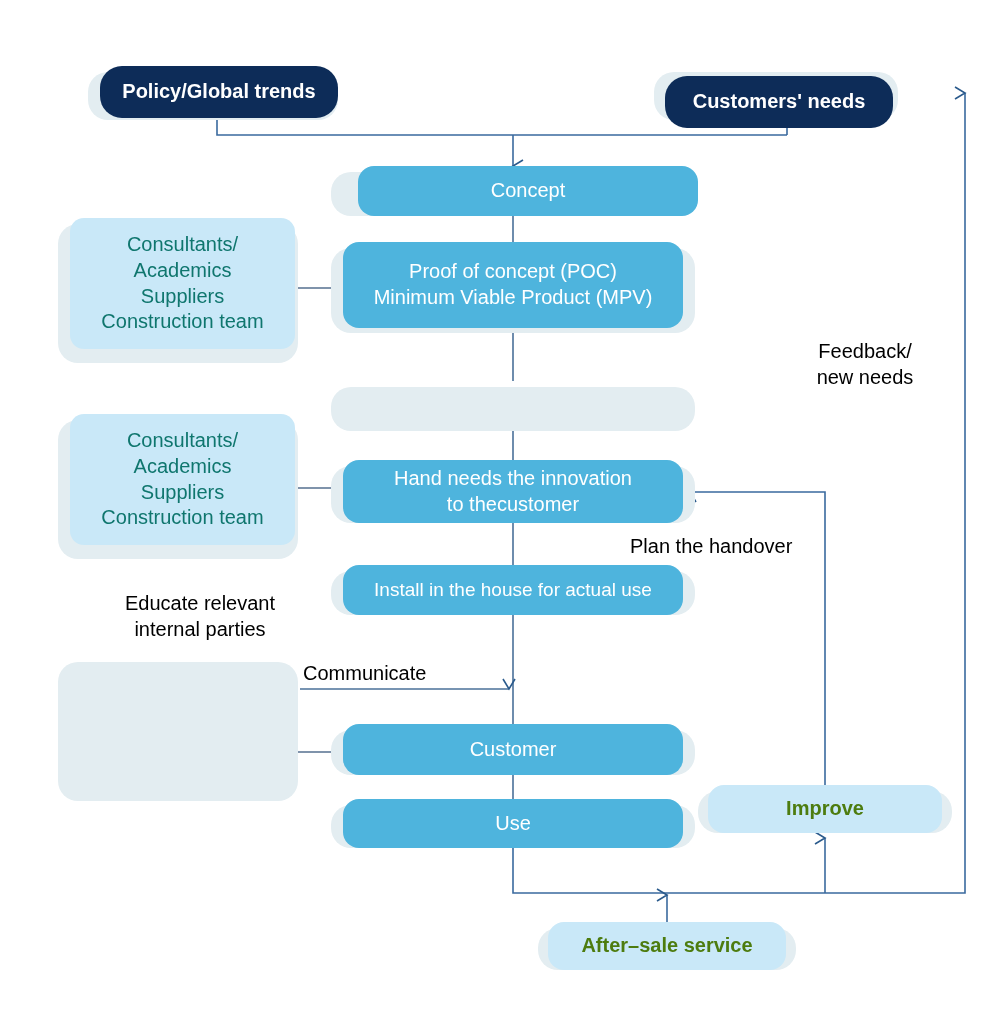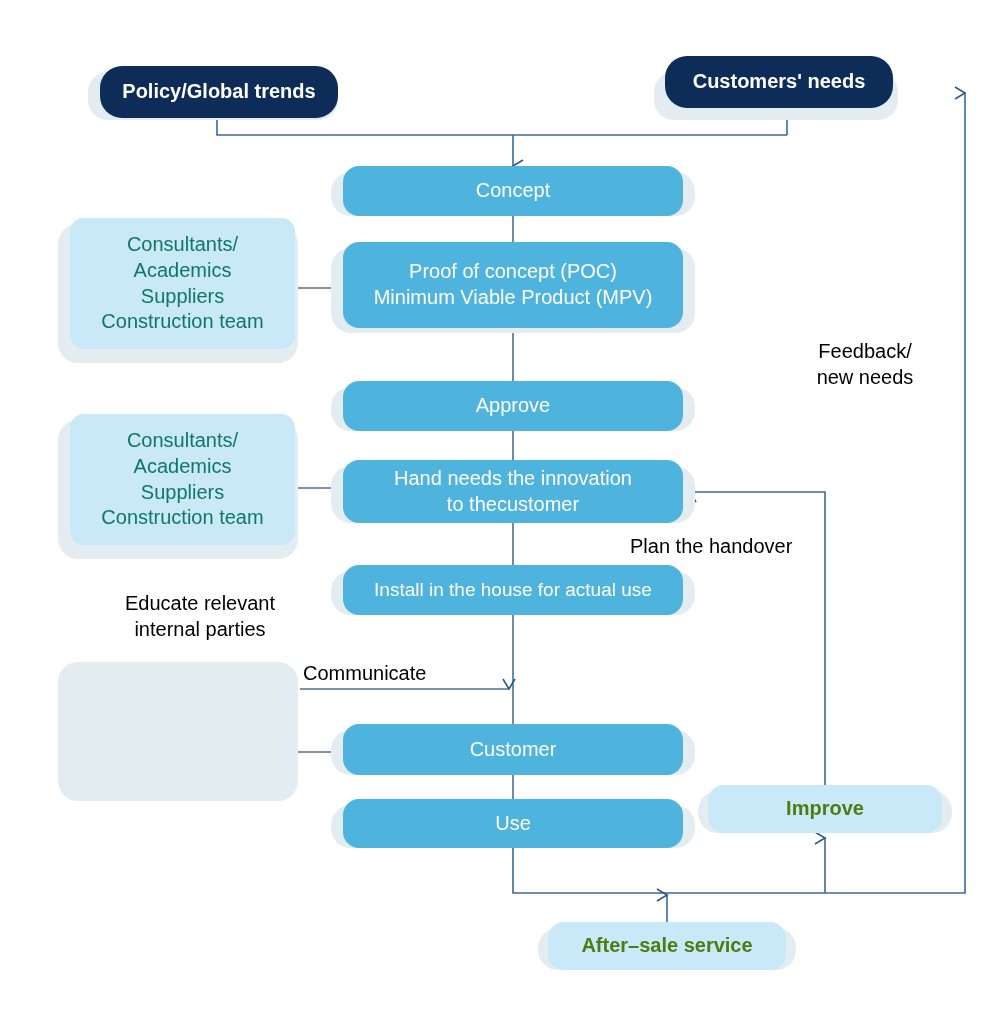--- a/index.html
+++ b/index.html
@@ -102,31 +102,30 @@
 
     <g stroke="#4a7099" stroke-width="1.6" fill="none">
       <path d="M300,689 L509,689" marker-end="url(#vRightGrey)"></path>
     </g>
   </svg>
 
   <div class="plate" style="left:88px; top:72px; width:250px; height:48px;"></div>
   <div class="node navy" style="left:100px; top:66px; width:238px; height:52px;">Policy/Global trends</div>
 
   <div class="plate" style="left:654px; top:72px; width:244px; height:48px;"></div>
-  <div class="node navy" style="left:665px; top:56px; width:228px; height:52px;text-align:right;">Customers' needs</div>
+  <div class="node navy" style="left:665px; top:76px; width:228px; height:52px;text-align:right;">Customers' needs</div>
 
   <div class="plate" style="left:331px; top:172px; width:364px; height:44px;"></div>
-  <div class="node mid" style="left:343px; top:166px; width:340px; height:50px;">Concept</div>
+  <div class="node mid" style="left:358px; top:166px; width:340px; height:50px;">Concept</div>
 
   <div class="plate" style="left:331px; top:248px; width:364px; height:85px;"></div>
   <div class="node mid" style="left:343px; top:242px; width:340px; height:86px;">Proof of concept (POC)
 Minimum Viable Product (MPV)</div>
 
   <div class="plate" style="left:331px; top:387px; width:364px; height:44px;"></div>
-  <div class="node mid" style="left:343px; top:381px; width:340px; height:50px;">Approve</div>
 
   <div class="plate" style="left:331px; top:466px; width:364px; height:57px;"></div>
   <div class="node mid" style="left:343px; top:460px; width:340px; height:63px;">Hand needs the innovation
 to thecustomer</div>
 
   <div class="plate" style="left:331px; top:571px; width:364px; height:44px;"></div>
   <div class="node mid" style="left:343px; top:565px; width:340px; height:50px;font-size:19px;text-align:center;">Install in the house for actual use</div>
 
   <div class="plate" style="left:331px; top:730px; width:364px; height:45px;"></div>
   <div class="node mid" style="left:343px; top:724px; width:340px; height:51px;">Customer</div>

